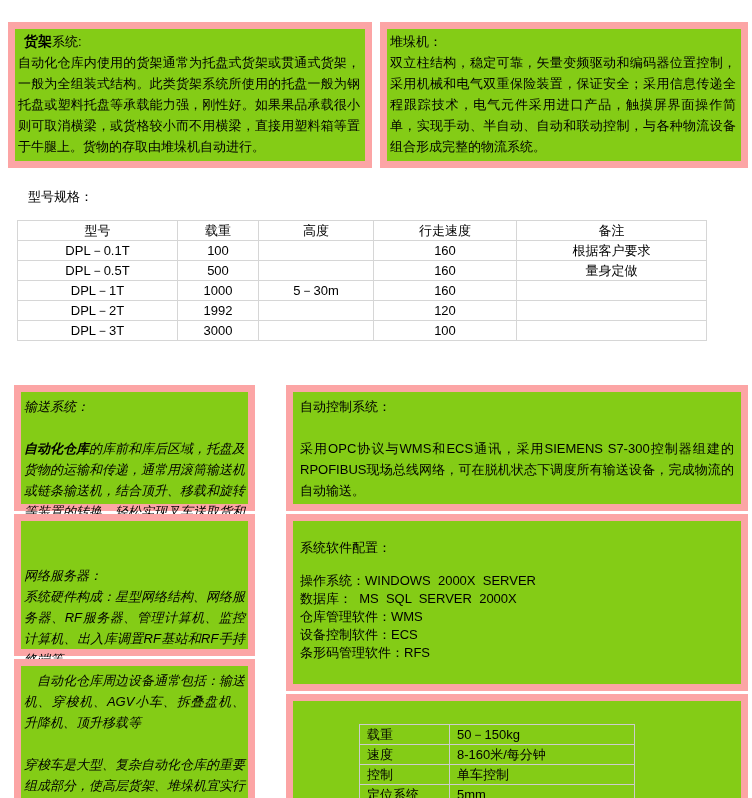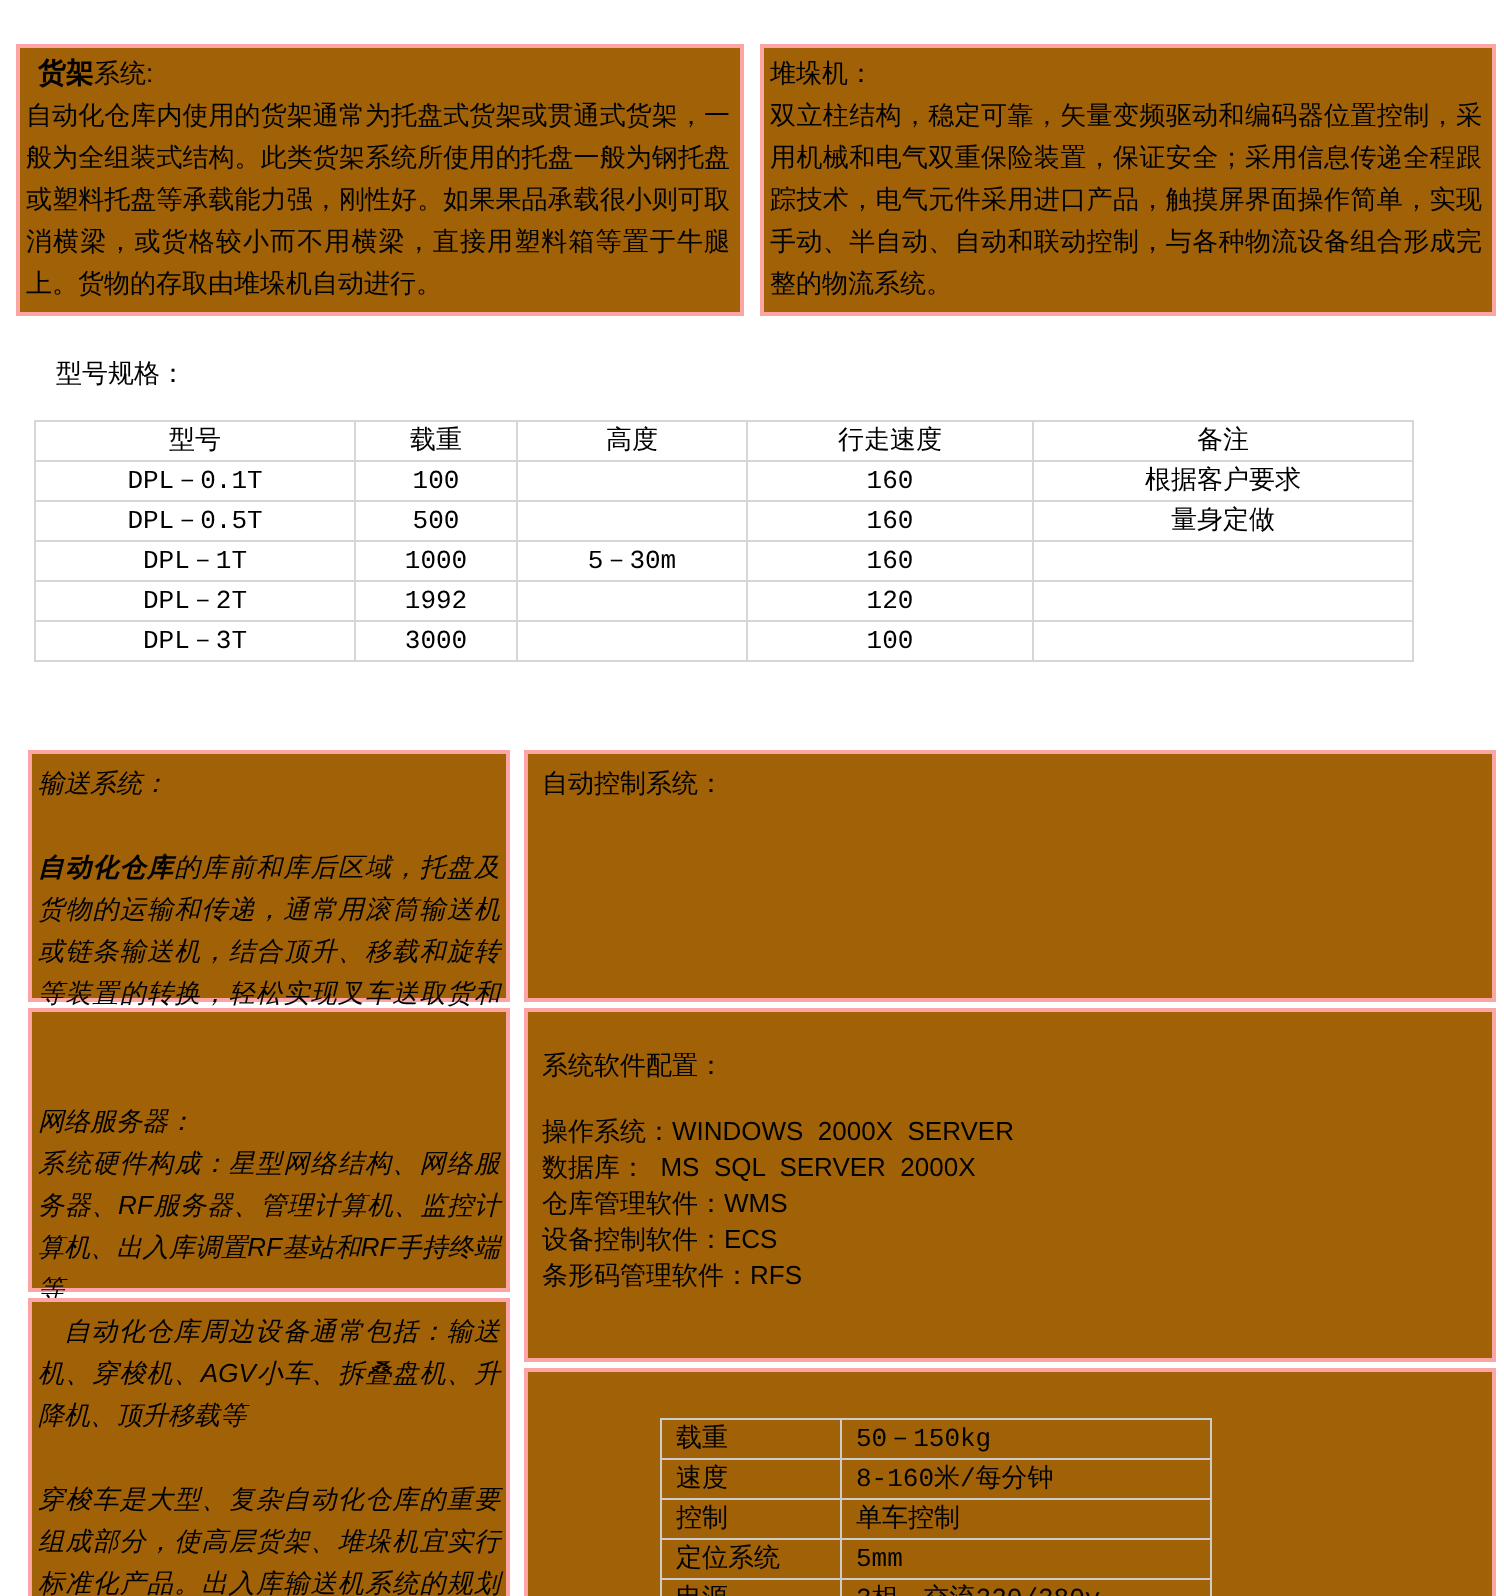--- a/index.html
+++ b/index.html
@@ -6,56 +6,56 @@
   html, body { margin: 0; padding: 0; }
   body {
     width: 752px; height: 798px;
     background: #ffffff;
     color: #000000;
     font-family: "Liberation Sans", sans-serif;
     font-size: 13px;
     overflow: hidden;
   }
   .box {
-    border: 2px solid #fca5a5;
-    background: #a16207;
+    border: 7px solid #fca5a5;
+    background: #84cc16;
   }
   p { margin: 0; line-height: 21px; text-align: justify; }
 
   
   .top-row { display: flex; gap: 8px; margin: 22px 4px 0 8px; align-items: flex-start; }
   .top-left  { width: 364px; min-height: 111px; padding: 2px 5px 4px 3px; }
   .top-right { width: 368px; min-height: 117px; padding: 2px 5px 4px 3px; }
   .box-title { line-height: 21px; }
   .top-left .box-title { padding-left: 6px; }
   .top-left .box-title b { font-size: 14px; }
 
   
   .spec-label { margin: 21px 0 0 28px; line-height: 16px; }
-  table { border-collapse: collapse; font-family: Liberation Mono, monospace; }
+  table { border-collapse: collapse; }
   .spec-table { margin: 15px 0 0 17px; table-layout: fixed; }
   .spec-table th, .spec-table td {
     border: 1px solid #d6d6d6;
     height: 19px; line-height: 19px;
     padding: 0 2px;
     text-align: center;
     font-weight: normal;
     font-size: 13px;
     overflow: hidden; white-space: nowrap;
   }
   .c0 { width: 160px; } .c1 { width: 81px; } .c2 { width: 115px; }
   .c3 { width: 143px; } .c4 { width: 190px; margin-left: 32px; }
 
   
   .bottom-row { display: flex; gap: 7px; margin: 44px 0 0 14px; align-items: flex-start; }
   .col-left  { width: 241px; display: flex; flex-direction: column; gap: 3px; }
   .col-right { width: 486px; display: flex; flex-direction: column; gap: 3px; }
 
   .col-left .box  { padding: 4px 3px; font-style: italic; }
-  .col-right .box { padding: 4px 7px; }
+  .col-right .box { padding: 4px 7px; margin-left: 24px; }
 
   .box-conveyor   { height: 126px; }
   .box-wms        { height: 142px; padding-top: 44px !important; }
   .box-peripheral { height: 159px; }
   .box-control    { height: 126px; }
   .box-software   { height: 177px; padding-top: 16px !important; }
   .box-shuttle    { height: 152px; }
 
   .gap-top    { margin-top: 21px; }
   .gap-top-sm { margin-top: 14px; }
@@ -154,20 +154,21 @@
       </section>
       <section class="box box-peripheral">
         <p class="first-indent">自动化仓库周边设备通常包括：输送机、穿梭机、AGV小车、拆叠盘机、升降机、顶升移载等</p>
         <p class="gap-top">穿梭车是大型、复杂自动化仓库的重要组成部分，使高层货架、堆垛机宜实行标准化产品。出入库输送机系统的规划和设计是自动化仓库适用性的关键</p>
       </section>
     </div>
 
     <div class="col-right">
       <section class="box box-control">
         <div class="box-title">自动控制系统：</div>
+        <p class="gap-top">采用OPC协议与WMS和ECS通讯，采用SIEMENS S7-300控制器组建的RPOFIBUS现场总线网络，可在脱机状态下调度所有输送设备，完成物流的自动输送。</p>
       </section>
       <section class="box box-software">
         <div class="box-title">系统软件配置：</div>
         <div class="gap-top-sm">
           <div class="sw-line">操作系统：WINDOWS  2000X  SERVER</div>
           <div class="sw-line">数据库：  MS  SQL  SERVER  2000X</div>
           <div class="sw-line">仓库管理软件：WMS</div>
           <div class="sw-line">设备控制软件：ECS</div>
           <div class="sw-line">条形码管理软件：RFS</div>
         </div>

